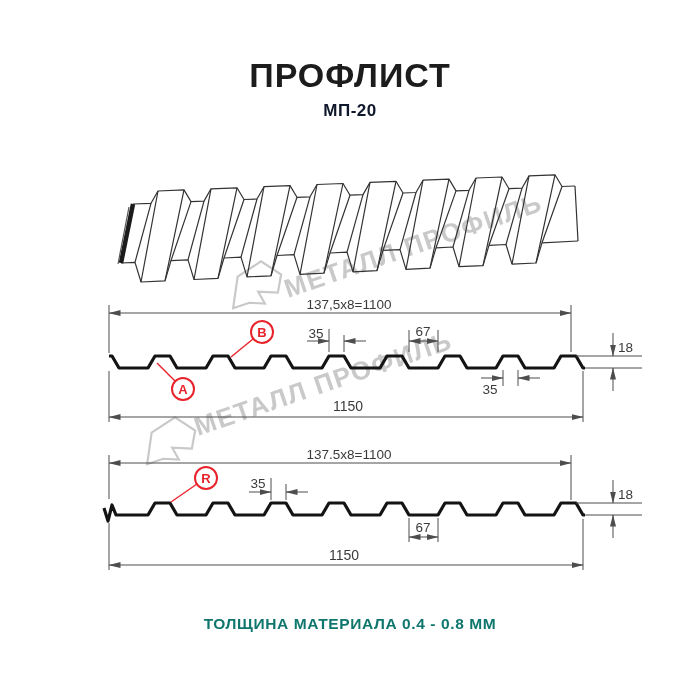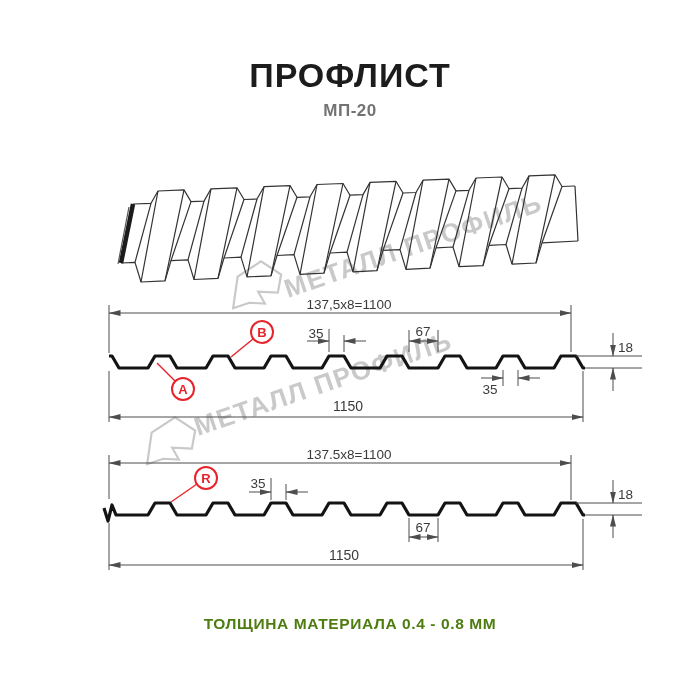--- a/index.html
+++ b/index.html
@@ -1,23 +1,23 @@
 <!DOCTYPE html>
 <html><head>
 <meta charset="utf-8">
 <style>
   html,body{margin:0;padding:0;background:#fff;}
   #page{position:relative;width:700px;height:669px;background:#ffffff;overflow:hidden;
         font-family:"Liberation Sans",sans-serif;}
   .title{position:absolute;top:56px;left:0;width:700px;text-align:center;
          font-size:34px;font-weight:800;letter-spacing:1px;color:#1c1c1c;}
   .subtitle{position:absolute;top:101px;left:0;width:700px;text-align:center;
-         font-size:17px;font-weight:700;letter-spacing:.5px;color:#737373;}
+         font-size:17px;font-weight:700;letter-spacing:.5px;color:#0f172a;}
   .caption{position:absolute;top:615px;left:0;width:700px;text-align:center;
-         font-size:15.5px;font-weight:700;letter-spacing:.6px;color:#4d7c0f;}
+         font-size:15.5px;font-weight:700;letter-spacing:.6px;color:#0f766e;}
   svg{position:absolute;top:0;left:0;}
   .dimtxt{font-family:"Liberation Sans",sans-serif;font-size:13.5px;fill:#3b3b3b;}
   .dimtxt-lg{font-family:"Liberation Sans",sans-serif;font-size:14px;fill:#3b3b3b;}
   .redtxt{font-family:"Liberation Sans",sans-serif;font-size:13px;font-weight:700;fill:#e7242b;}
   .wmtxt{font-family:"Liberation Sans",sans-serif;font-size:26px;font-weight:700;
          letter-spacing:1.5px;fill:#c9c9c9;}
   .thin{stroke:#4d4d4d;stroke-width:1;fill:none;}
   .prof{stroke:#141414;stroke-width:3.2;fill:none;stroke-linejoin:round;}
   .sheet{stroke:#333;stroke-width:1.2;fill:none;stroke-linejoin:round;}
   .red{stroke:#e7242b;fill:none;}

